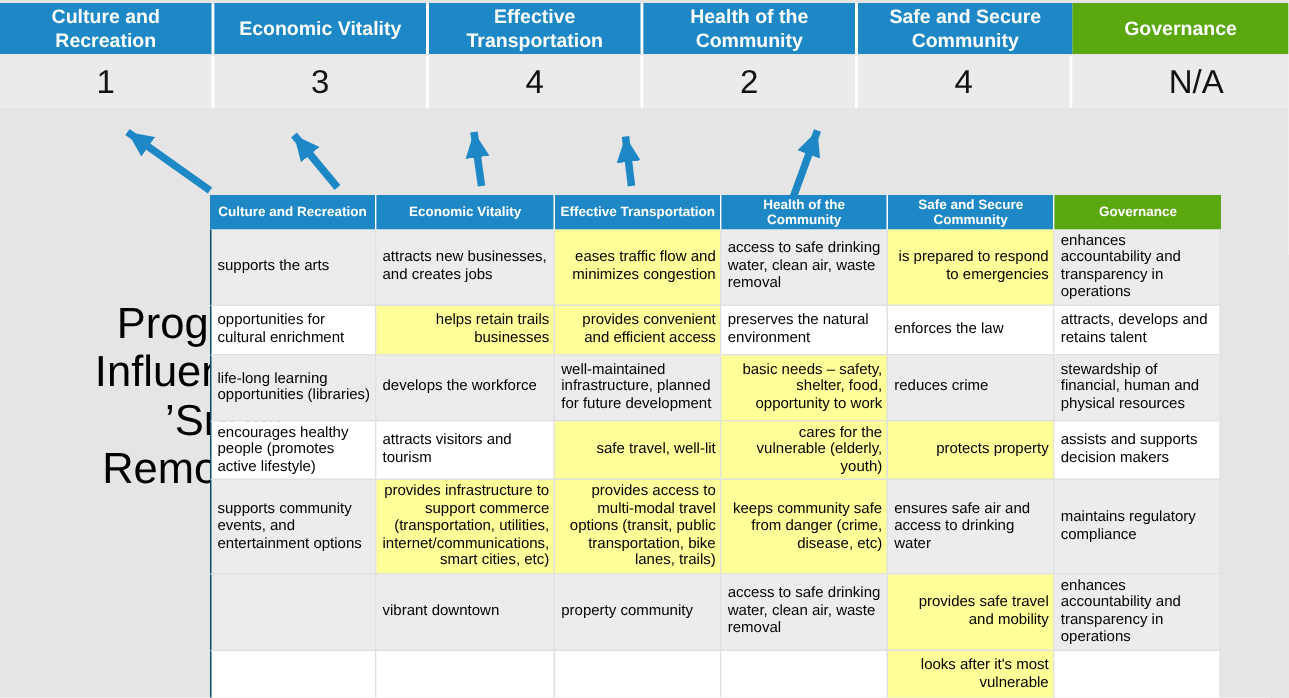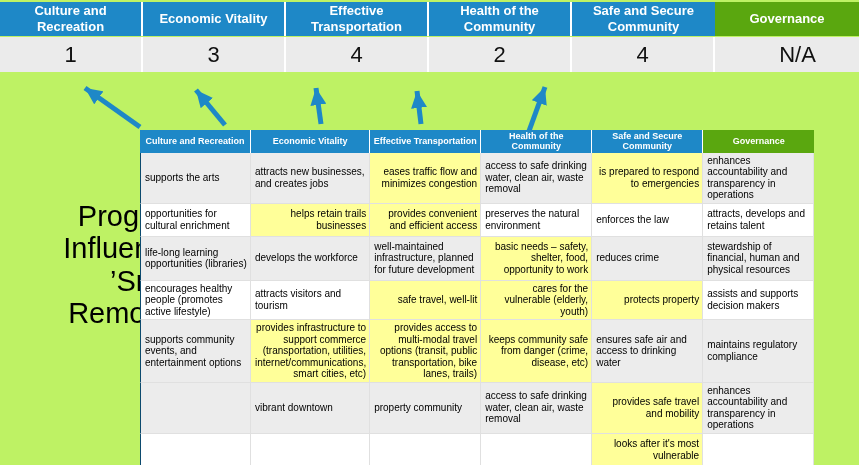--- a/index.html
+++ b/index.html
@@ -1,21 +1,21 @@
 <!DOCTYPE html>
 <html><head>
 <meta charset="utf-8">
 <style>
   html,body{margin:0;padding:0;}
   body{
     width:859px;height:465px;overflow:hidden;background:#ffffff;
     font-family:"Liberation Sans", sans-serif;color:#000;
     position:relative;
   }
-  .stage{position:absolute;left:0;top:0;width:859px;height:465px;background:#bef264;}
+  .stage{position:absolute;left:0;top:0;width:859px;height:465px;background:#e5e5e5;}
 
   
   .top-header{position:absolute;left:0;top:2px;width:859px;height:34px;display:flex;}
   .top-header .cell{
     width:143px;box-sizing:border-box;background:#1E88C7;color:#fff;
     font-weight:bold;font-size:13px;line-height:1.2;
     display:flex;align-items:center;justify-content:center;text-align:center;
     border-right:2px solid #fff;padding:0 7px;
   }
   .top-header .cell:nth-child(5){border-right:none;}

